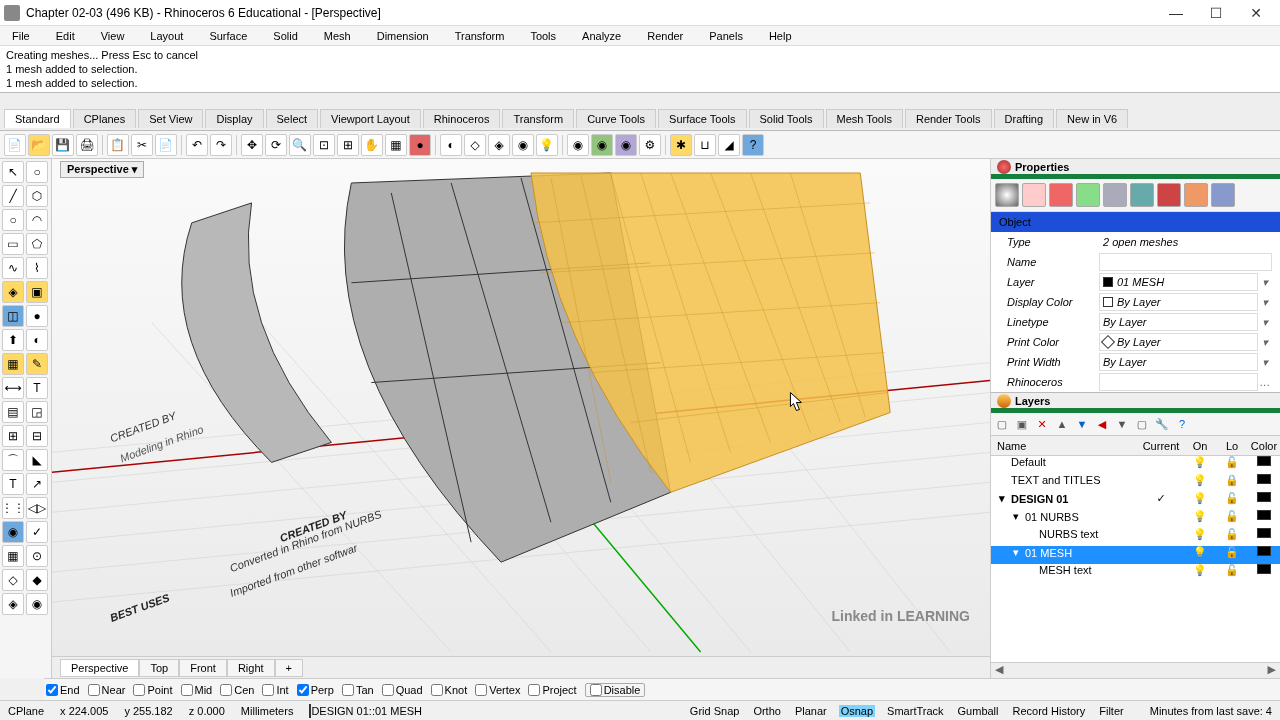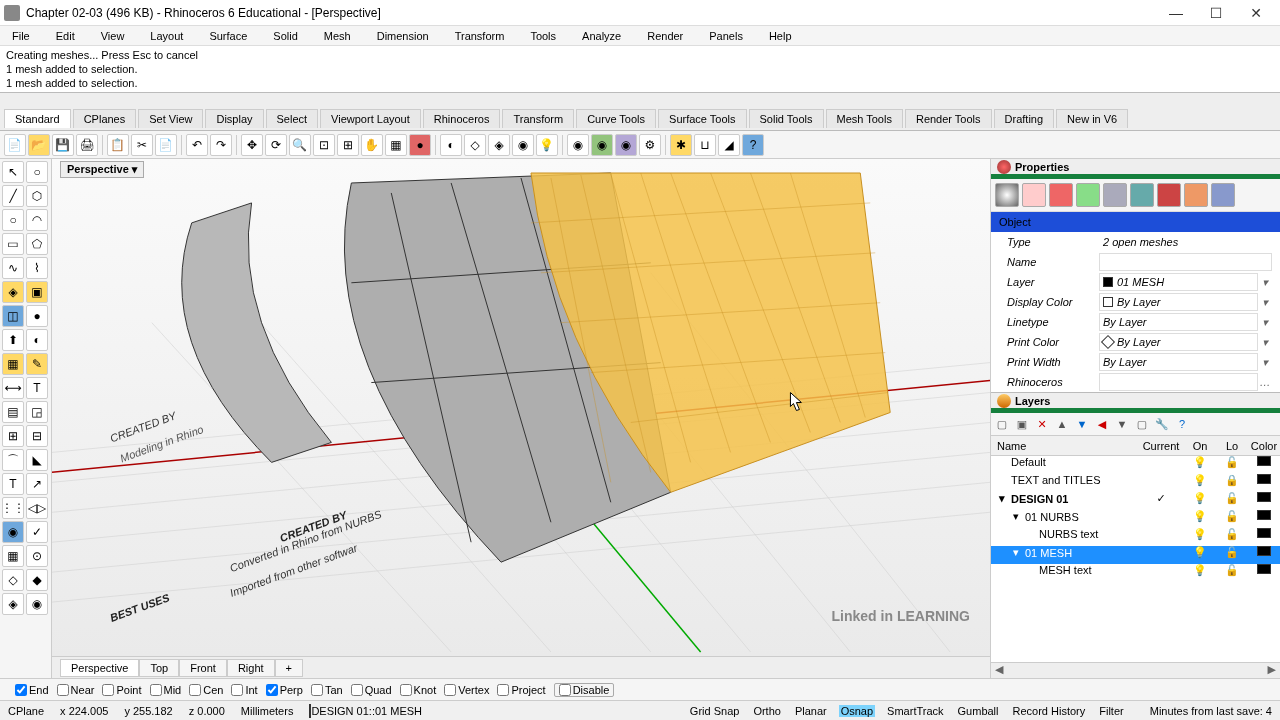--- a/index.html
+++ b/index.html
@@ -83,21 +83,21 @@
 .layer-row .c1 { flex: 1; display: flex; align-items: center; }
 .layer-row .c2 { width: 46px; text-align: center; }
 .layer-row .c3, .layer-row .c4 { width: 32px; text-align: center; }
 .layer-row .c5 { width: 32px; display: flex; align-items: center; justify-content: center; }
 .layer-row .sw { width: 14px; height: 10px; background: #000; border: 1px solid #333; }
 .bulb { color: #f5c211; }
 .lock { color: #e2a400; }
 
 .layer-scroll { height: 16px; background: #eee; border-top: 1px solid #ccc; display: flex; justify-content: space-between; padding: 0 4px; color: #666; }
 
-.osnaps { height: 22px; background: #f5f5f5; border-top: 1px solid #ccc; display: flex; align-items: center; padding: 0 15px; gap: 8px; }
+.osnaps { height: 22px; background: #f5f5f5; border-top: 1px solid #ccc; display: flex; align-items: center; padding: 0 2px; gap: 8px; margin-left: 44px; }
 .osnaps label { display: flex; align-items: center; gap: 2px; }
 .osnaps input { width: 12px; height: 12px; }
 .osnaps .filter { display: flex; align-items: center; gap: 2px; border: 1px solid #aaa; padding: 0 4px; border-radius: 2px; }
 
 .statusbar { height: 20px; background: #f0f0f0; border-top: 1px solid #ccc; display: flex; align-items: center; padding: 0 6px; gap: 12px; font-size: 11px; }
 .statusbar .sw { width: 10px; height: 10px; background: #000; border: 1px solid #333; }
 .statusbar .highlight { background: #7dd3fc; padding: 1px 4px; }
 .statusbar .spacer { flex: 1; }
 .statusbar .sitem { padding: 0 2px; }
 

